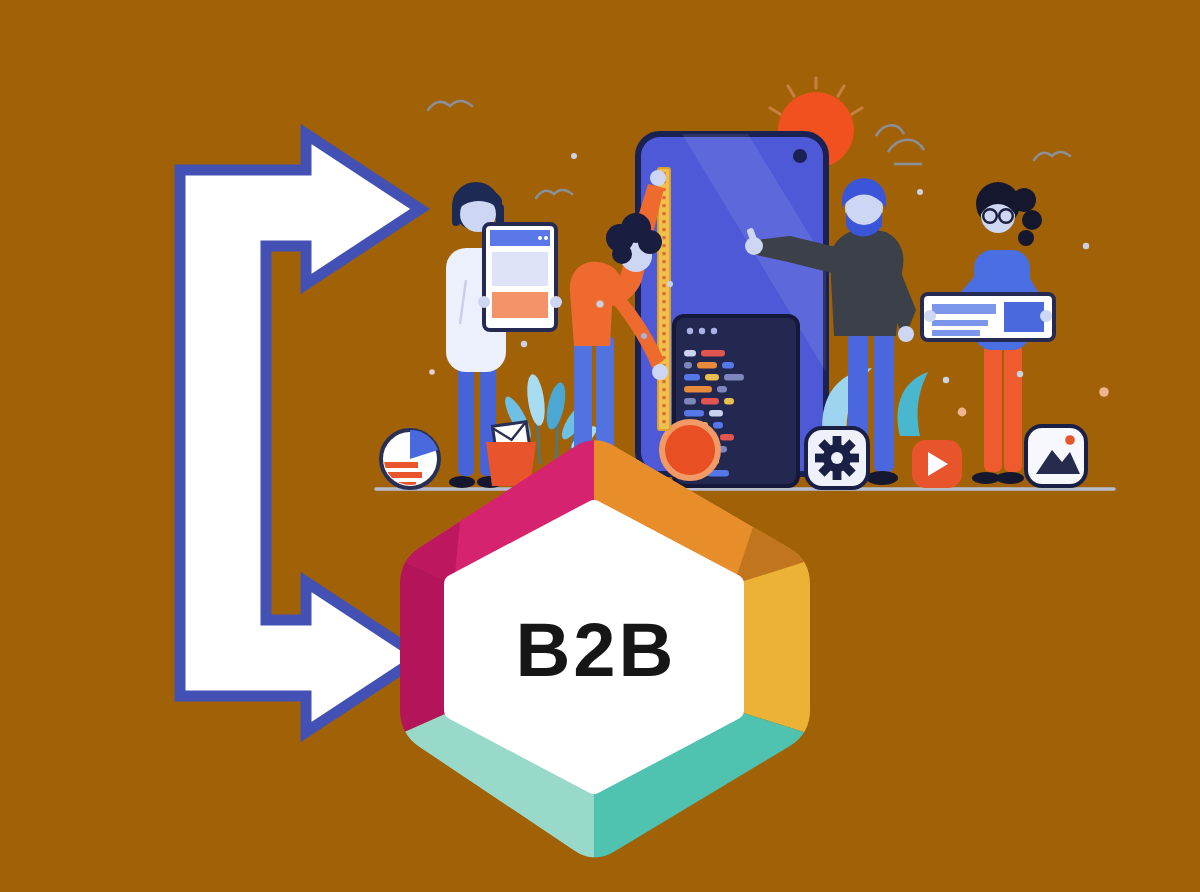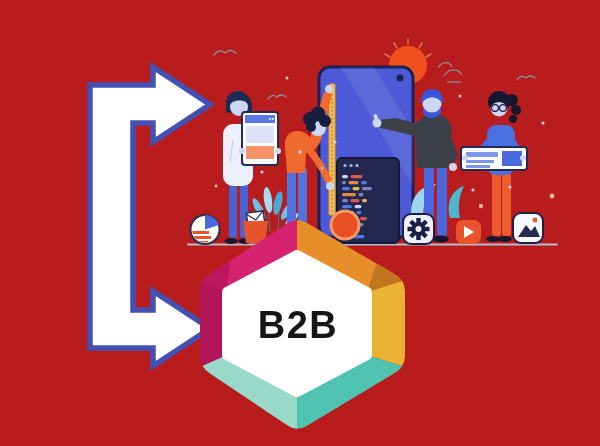--- a/index.html
+++ b/index.html
@@ -1,16 +1,16 @@
 <!DOCTYPE html>
 <html><head>
 <meta charset="utf-8">
 <style>
   html,body{margin:0;padding:0;background:#ffffff;}
-  .stage{position:relative;width:600px;height:446px;background:#b91c1c;overflow:hidden;
+  .stage{position:relative;width:600px;height:446px;background:#a16207;overflow:hidden;
          font-family:"Liberation Sans", sans-serif;}
   svg{display:block;}
   .b2b-label{font-family:"Liberation Sans", sans-serif;font-weight:bold;
              font-size:38px;letter-spacing:1.5px;}
 </style>
 </head>
 <body>
 
 <div class="stage">
 <svg width="600" height="446" viewBox="0 0 600 446">

